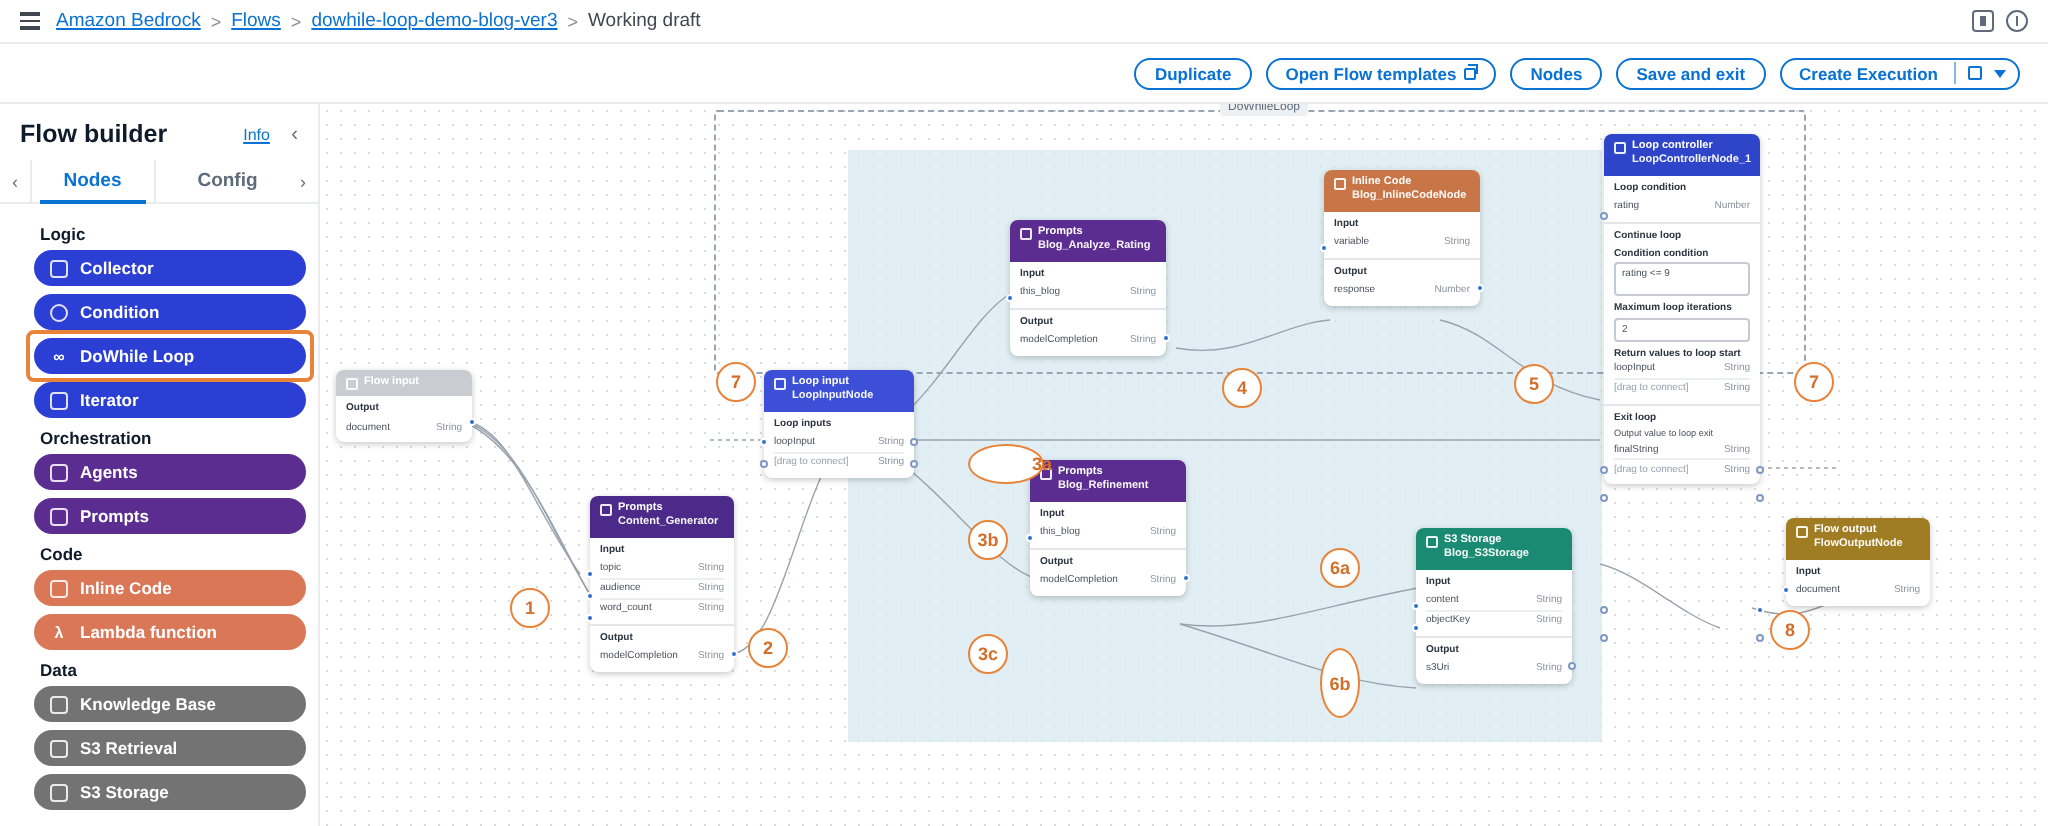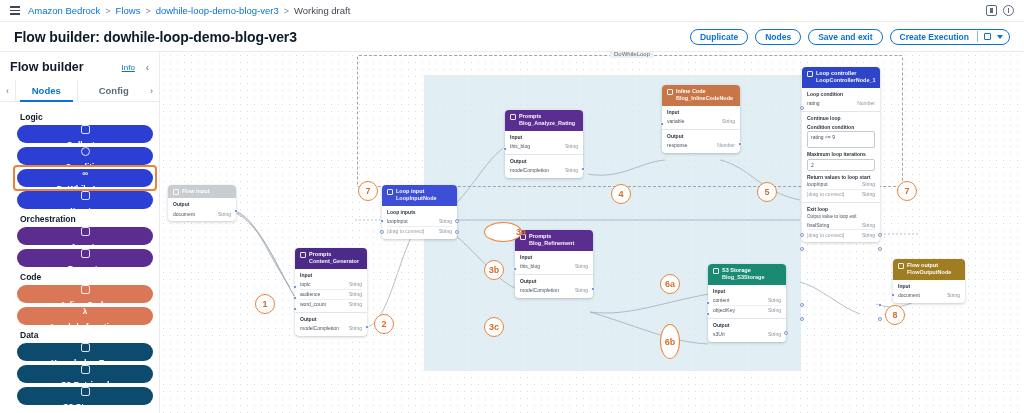--- a/index.html
+++ b/index.html
@@ -13,21 +13,21 @@
 
   
   .topbar {
     height: 22px; display: flex; align-items: center;
     padding: 0 8px; background: #fff; border-bottom: 1px solid #e9ebed;
     gap: 6px;
   }
   .hamburger { display:flex; flex-direction:column; gap:2px; padding:2px; cursor:pointer; }
   .hamburger i { display:block; width:10px; height:1.5px; background:#414750; }
   .crumbs { display: flex; align-items: center; gap: 5px; font-size: 9.5px; }
-  .crumb-link { color: #0972d3; cursor: pointer; white-space: nowrap; }
+  .crumb-link { color: #0972d3; text-decoration: underline; cursor: pointer; white-space: nowrap; }
   .crumb-cur { color: #414750; white-space: nowrap; }
   .crumb-sep { color: #8c8c94; font-size: 9px; }
   .topbar-right { margin-left: auto; display: flex; align-items: center; gap: 6px; padding-right: 2px; }
   .ticon {
     width: 11px; height: 11px; border: 1px solid #5f6b7a; border-radius: 2px;
     display: flex; align-items: center; justify-content: center; cursor: pointer;
   }
   .ticon.round { border-radius: 50%; }
   .ticon i { display:block; width:3px; height:5px; background:#5f6b7a; }
   .ticon.round i { width:1.5px; height:5px; background:#5f6b7a; }
@@ -76,26 +76,26 @@
   .tab.active { color: #0972d3; }
   .tab.active:after {
     content: ""; position: absolute; left: 4px; right: 4px; bottom: -1px; height: 2px; background: #0972d3;
   }
   .tab.clip { justify-content: center; padding-left: 6px; overflow: hidden; }
   .panel-scroll { flex: 1; overflow: hidden; padding: 5px 6px 0 17px; }
   .grp-label { font-size: 8.5px; font-weight: bold; color: #0f1b2a; margin: 5px 0 3px 3px; }
   .node-chip {
     height: 18px; border-radius: 9px; display: flex; align-items: center;
     gap: 6px; padding: 0 8px; margin-bottom: 4px; color: #fff;
-    font-size: 8.5px; font-weight: bold; cursor: grab; position: relative; flex-direction: column;
+    font-size: 8.5px; font-weight: bold; cursor: grab; position: relative;
   }
   .node-chip.logic { background: #2b3fd4; }
   .node-chip.orch { background: #5c2d91; }
   .node-chip.code { background: #d97757; }
-  .node-chip.data { background: #0c4a6e; }
+  .node-chip.data { background: #737373; }
   .chip-ic {
     width: 9px; height: 9px; border: 1px solid rgba(255,255,255,.85); border-radius: 2px;
     display: flex; align-items: center; justify-content: center; font-size: 6px; flex: none;
   }
   .chip-ic.circ { border-radius: 50%; border-style: solid; }
   .chip-ic.none { border: none; font-size: 8px; }
   .chip-sel {
     position: absolute; left: -4px; right: -4px; top: -4px; bottom: -4px;
     border: 2px solid #e8833a; border-radius: 4px; pointer-events: none;
   }
@@ -197,24 +197,27 @@
     <div class="ticon">
         <i></i>
       </div>
     <div class="ticon round">
         <i></i>
       </div>
   </div>
 </div>
 
 <div class="header">
-  <div class="page-title">Flow builder: dowhile-loop-demo-blog-ver3</div>
   <div class="actions">
     <div class="btn">
       <span>Duplicate</span>
+    </div>
+    <div class="btn">
+      <span>Open Flow templates</span>
+      <span class="ext-icon"></span>
     </div>
     <div class="btn">
       <span>Nodes</span>
     </div>
     <div class="btn">
       <span>Save and exit</span>
     </div>
     <div class="btn split">
       <span>Create Execution</span>
       <span class="divider"></span>

